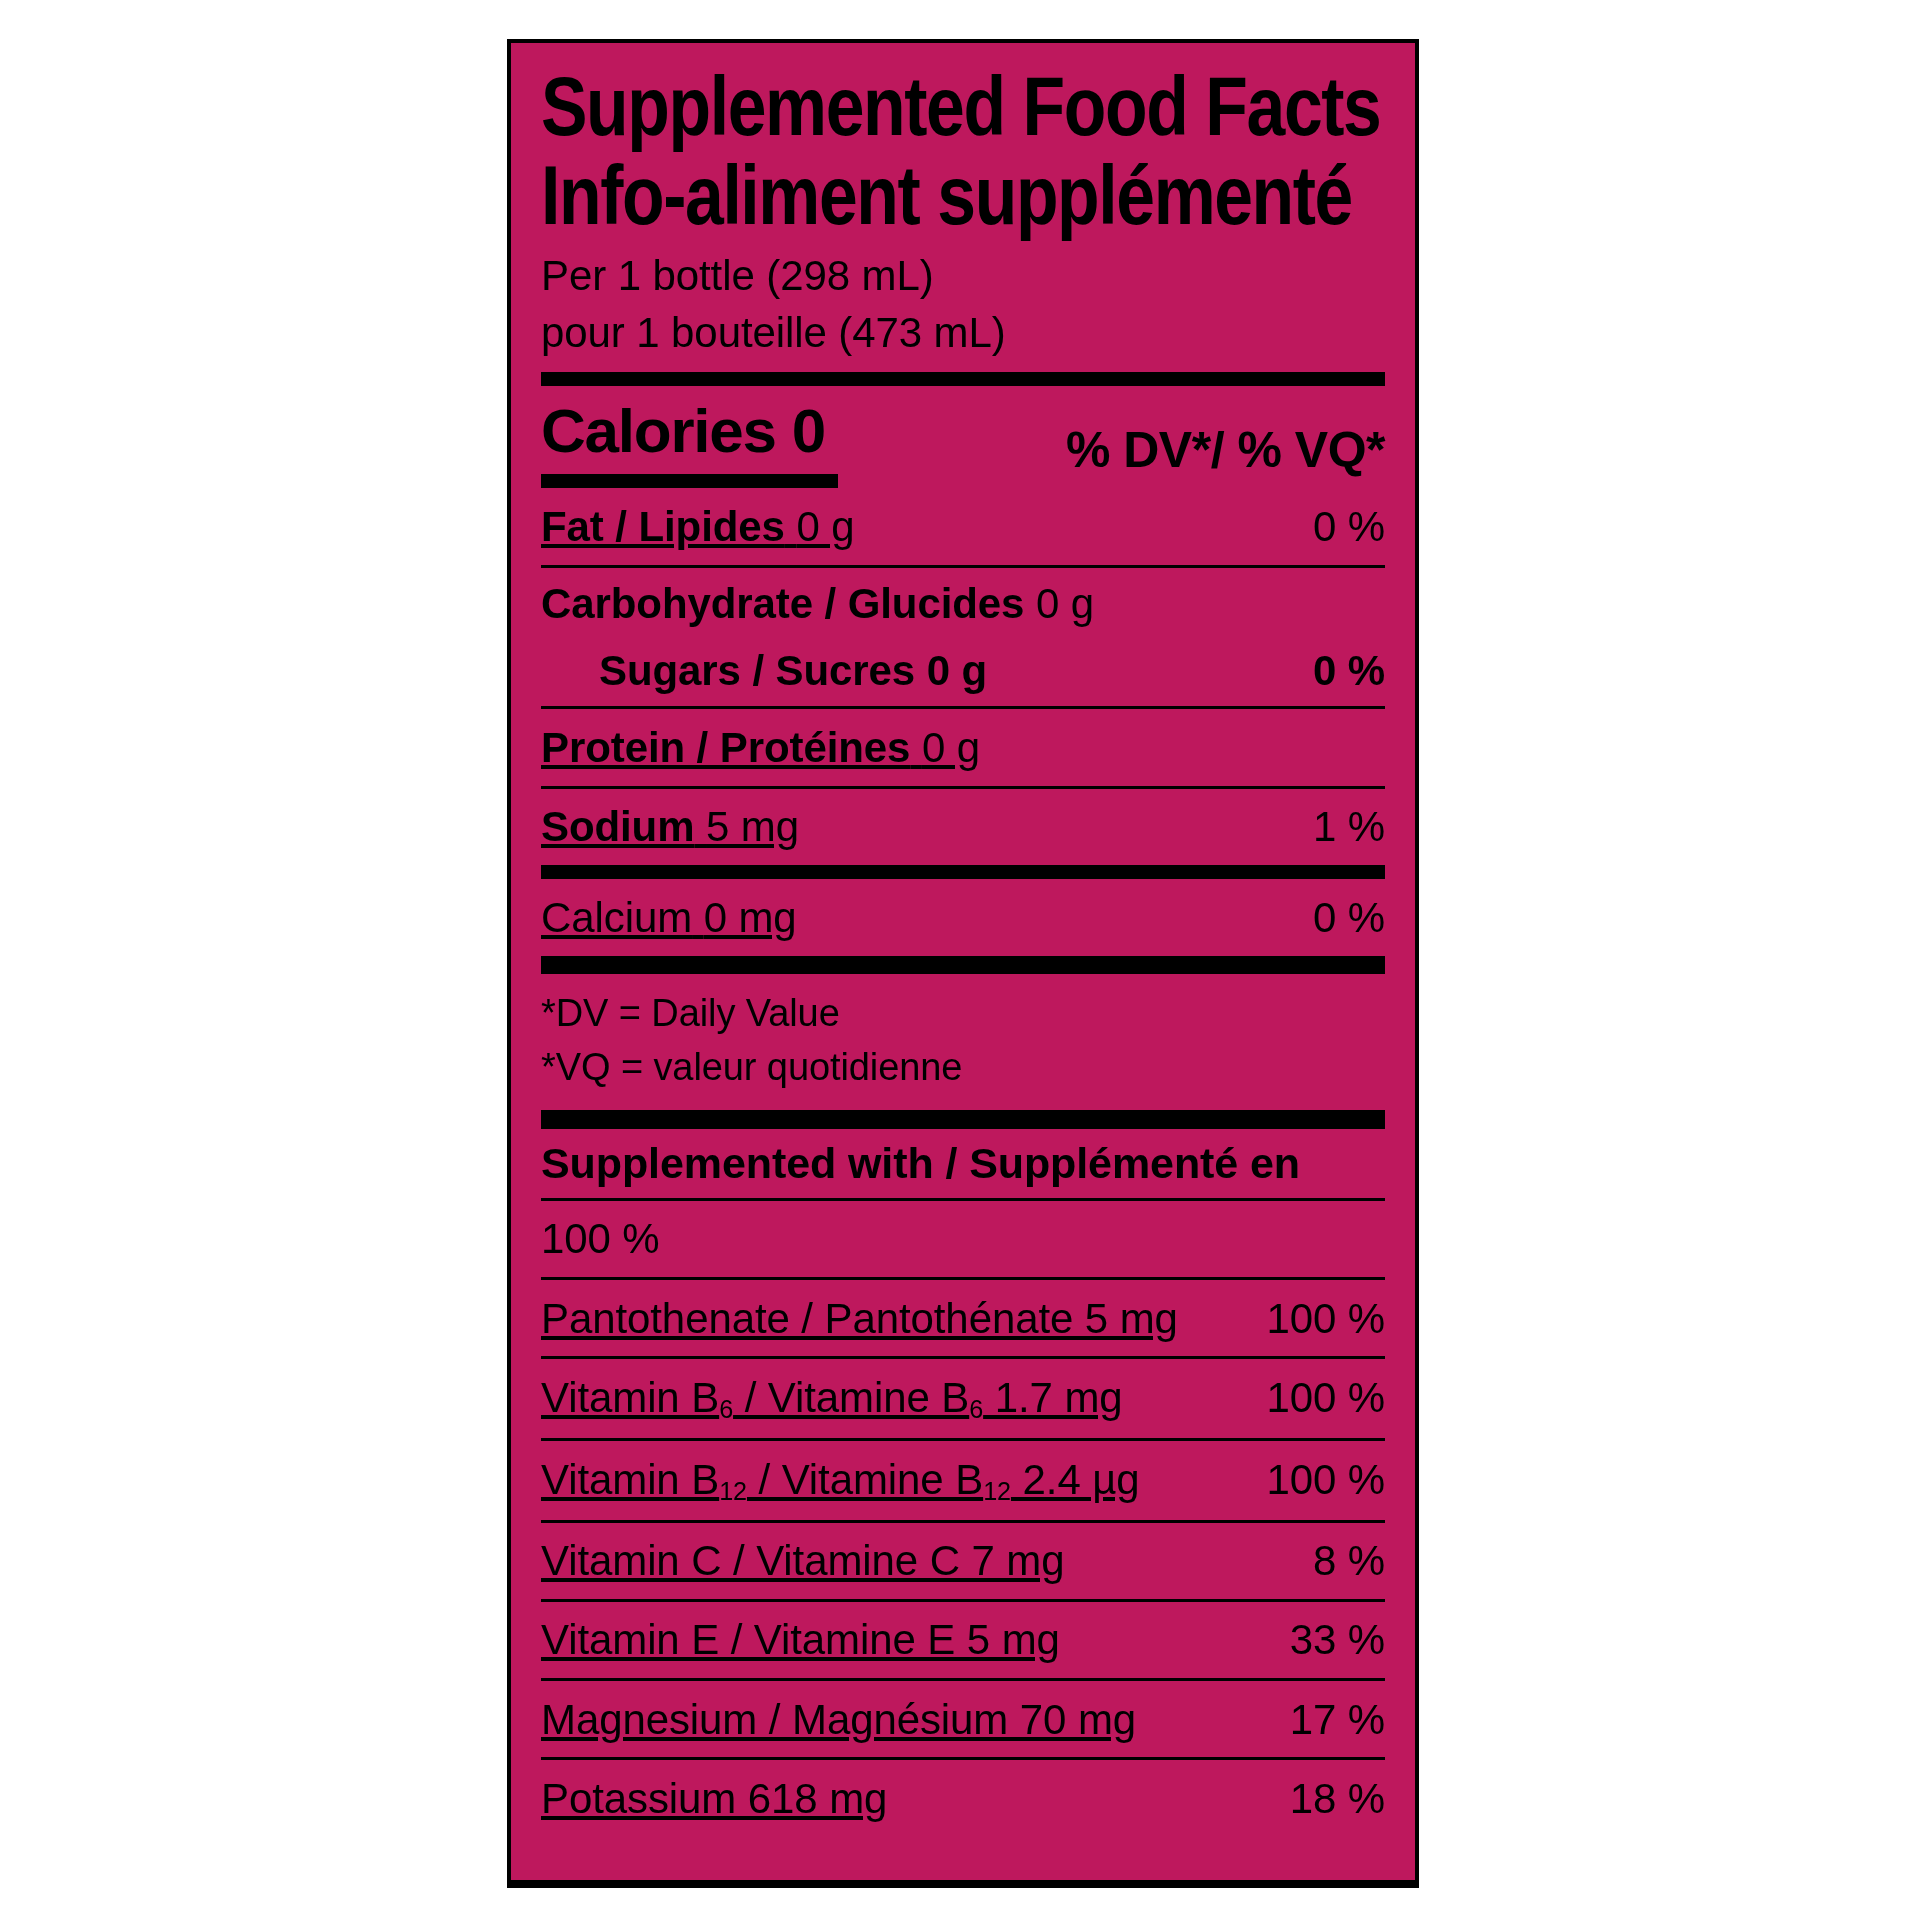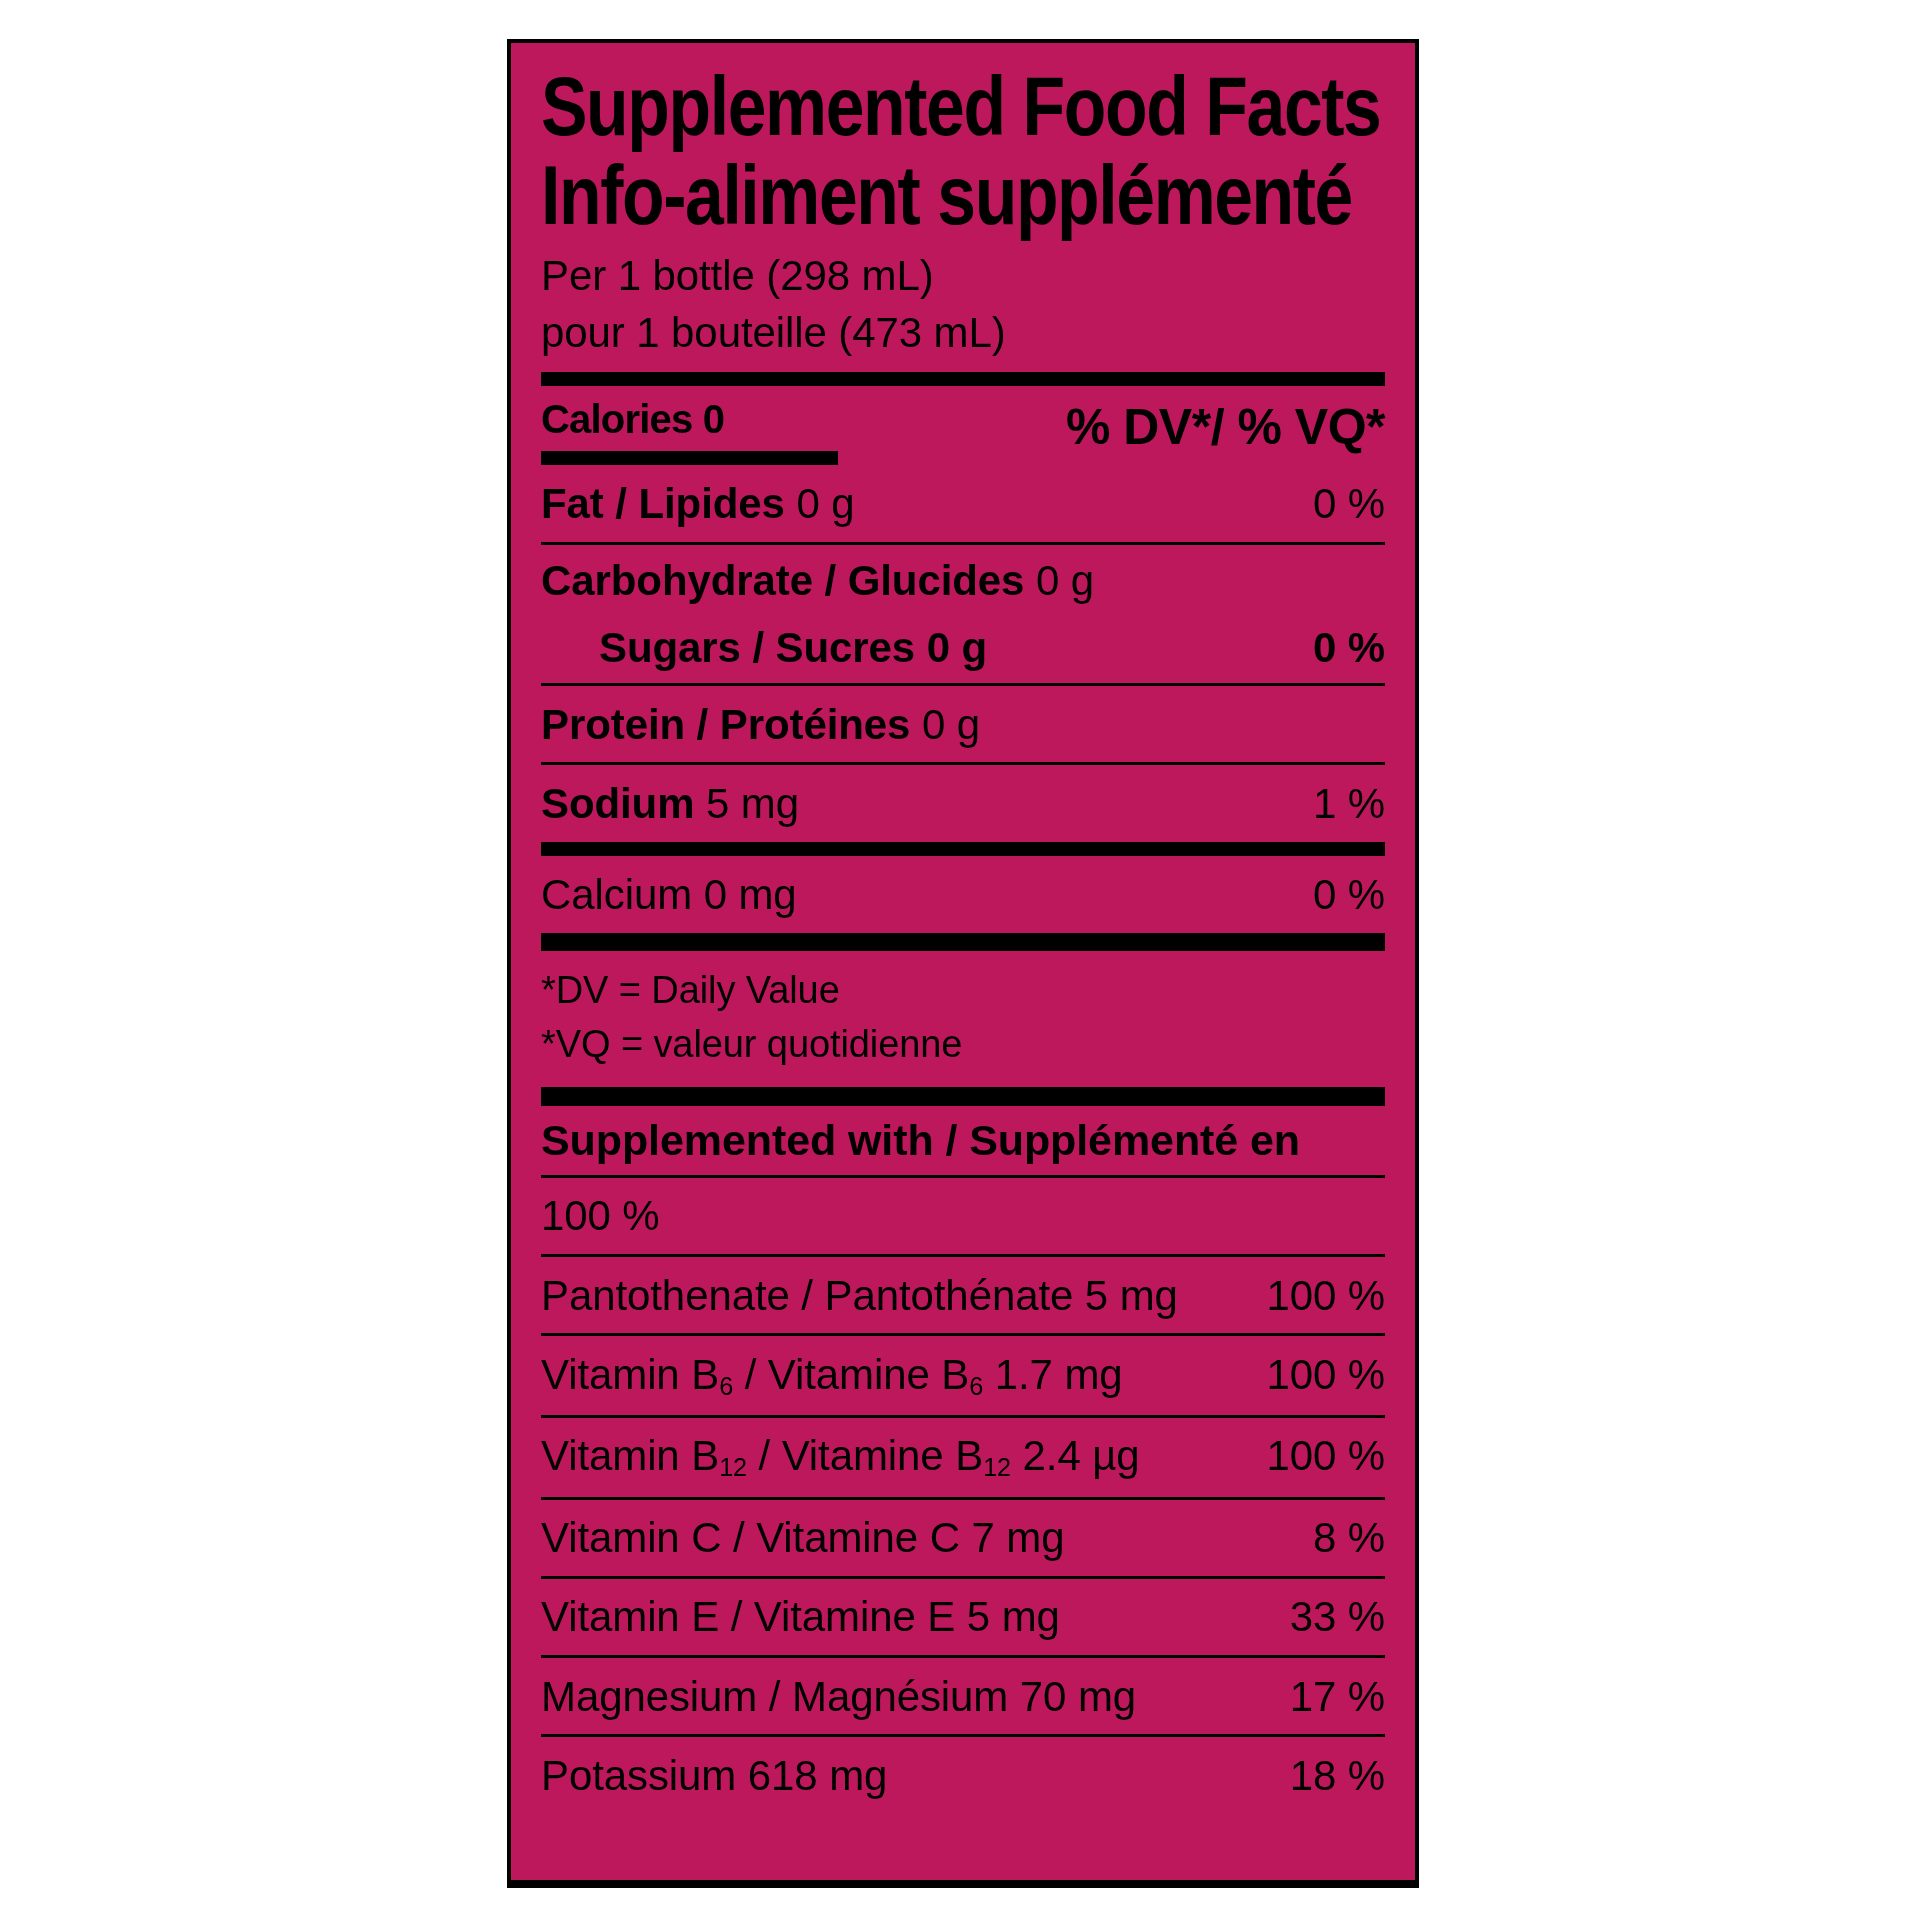--- a/index.html
+++ b/index.html
@@ -63,21 +63,21 @@
   }
   .calories-section {
     display: flex;
     justify-content: space-between;
     align-items: flex-end;
     margin-top: 11.6px;
   }
   .calories-left { display: block; }
   .calories-text {
     font-weight: 700;
-    font-size: 40px;
+    font-size: 62px;
     line-height: 1.05;
     white-space: nowrap;
     letter-spacing: -0.02em;
   }
   .calories-underline {
     margin-top: 10.8px;
     width: 297px;
     height: 14.6px;
     background: #000000;
   }
@@ -90,21 +90,21 @@
     letter-spacing: -0.01em;
   }
   .row {
     display: flex;
     justify-content: space-between;
     align-items: flex-start;
     padding: 14.6px 0;
     font-size: 42px;
     line-height: 1.12;
   }
-  .row .txt { white-space: nowrap; }
+  .row .txt { white-space: nowrap; text-decoration: underline; }
   .row .pct { white-space: nowrap; text-align: right; }
   .b { font-weight: 700; }
   .multi { padding: 12.3px 0; font-size: 42px; line-height: 1.12; }
   .multi .line1 { white-space: nowrap; }
   .multi .line2 {
     display: flex;
     justify-content: space-between;
     margin-top: 20px;
     font-weight: bold;
   }

